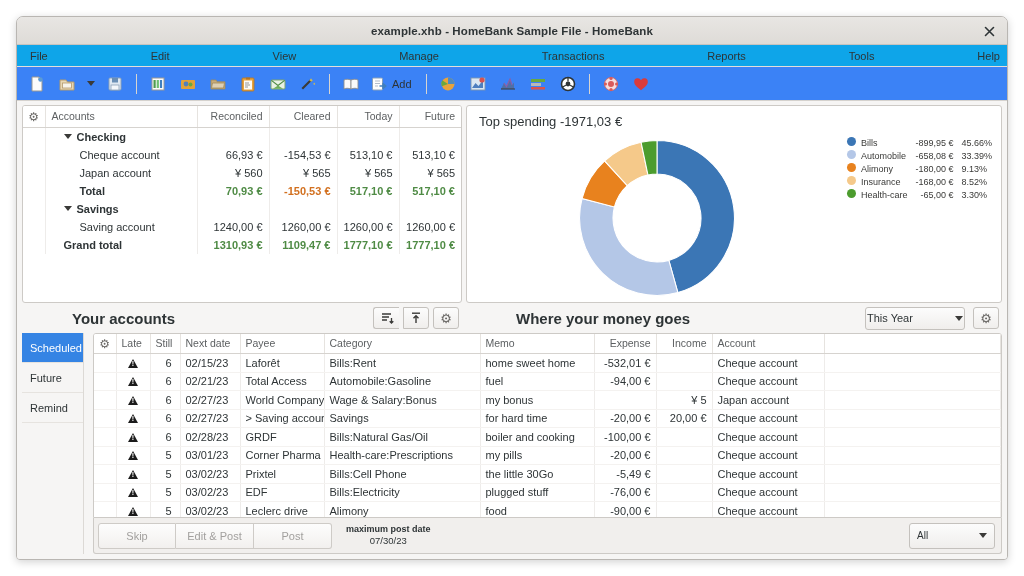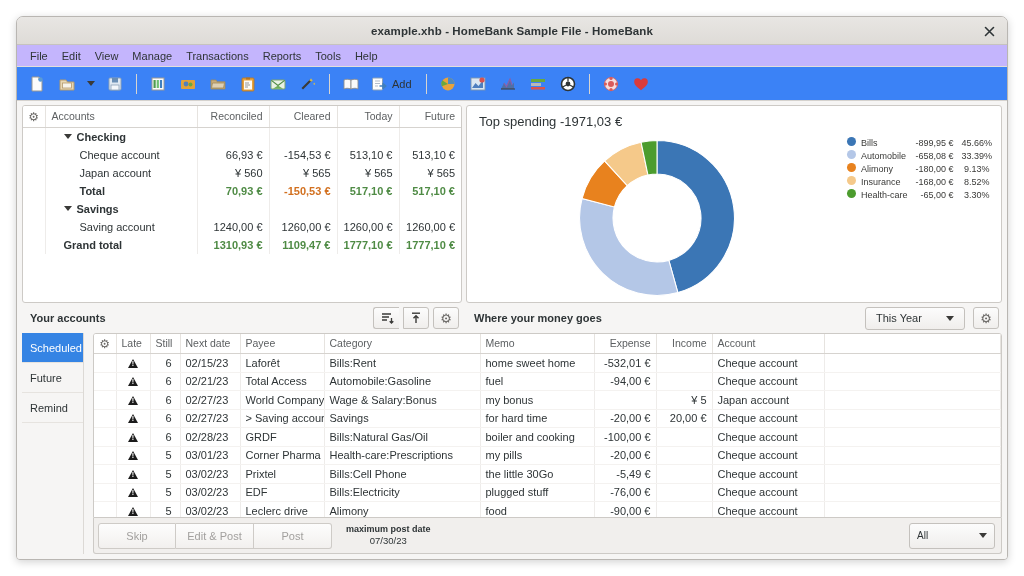--- a/index.html
+++ b/index.html
@@ -44,24 +44,25 @@
     position: absolute; right: 8px; top: 4px;
     width: 20px; height: 20px; border-radius: 10px;
     display: flex; align-items: center; justify-content: center;
     color: #44494d; font-size: 12px; line-height: 1;
     cursor: pointer;
   }
 
   
   .menubar {
     height: 22px; flex: 0 0 22px;
-    background: #c4b5fd;
+    background: #0ea5e9;
     border-bottom: 1px solid #e2dfdb;
     display: flex; align-items: center;
     padding-left: 6px;
+    justify-content: space-between;
   }
   .menu-item {
     font-size: 11px; color: #2e3436;
     padding: 2px 7px; border-radius: 3px; cursor: default;
   }
 
   
   .toolbar {
     height: 34px; flex: 0 0 34px;
     background: #3b82f6;
@@ -117,38 +118,39 @@
     position: relative;
   }
   .pane-foot {
     flex: 0 0 30px;
     display: flex; align-items: center;
     padding: 0 3px 0 8px;
     gap: 4px;
     background: #f6f5f4;
   }
   .pane-foot-title {
-    font-size: 11px; font-weight: bold; color: #2e3436;
+    font-size: 15px; font-weight: bold; color: #2e3436;
     flex: 1 1 auto;
+    margin-left: 42px;
   }
   .foot-btn {
     width: 26px; height: 22px;
     border: 1px solid #c4c1bd; border-radius: 3px;
     background: linear-gradient(to bottom,#fcfcfc,#f0eeec);
     display: flex; align-items: center; justify-content: center;
     cursor: pointer;
   }
   .foot-btn.grouped-l { border-radius: 3px 0 0 3px; border-right: none; }
   .foot-btn.grouped-r { border-radius: 0 3px 3px 0; }
   .foot-combo {
     height: 23px; width: 100px;
     border: 1px solid #c4c1bd; border-radius: 3px;
     background: linear-gradient(to bottom,#fcfcfc,#f0eeec);
     display: flex; align-items: center;
-    padding: 0 10px; cursor: pointer;
+    padding: 0 1px; cursor: pointer;
     font-size: 11px; color: #2e3436;
     justify-content: space-between;
     margin-right: 4px;
   }
   .caret {
     width: 0; height: 0;
     border-left: 4px solid transparent; border-right: 4px solid transparent;
     border-top: 5px solid #3a3a38;
   }
 
@@ -208,21 +210,21 @@
   .legend {
     flex: 1 1 auto;
     padding: 8px 6px 0 0;
     font-size: 9px; color: #3a3a38;
   }
   .legend table { border-collapse: collapse; }
   .legend td { padding: 1px 0; font-size: 9px; white-space: nowrap; vertical-align: middle;}
   .legend td.lg-sw { width: 14px; }
   .legend td.lg-name { padding-right: 8px; }
   .legend td.lg-amt { text-align: right; padding-right: 8px; }
-  .legend td.lg-pct { text-align: center; }
+  .legend td.lg-pct { text-align: left; }
   .swatch {
     display: inline-block; width: 9px; height: 9px; border-radius: 50%;
   }
 
   
   .bottom-area {
     flex: 1 1 auto;
     display: flex;
     padding: 0 5px 5px 5px;
     gap: 6px;

